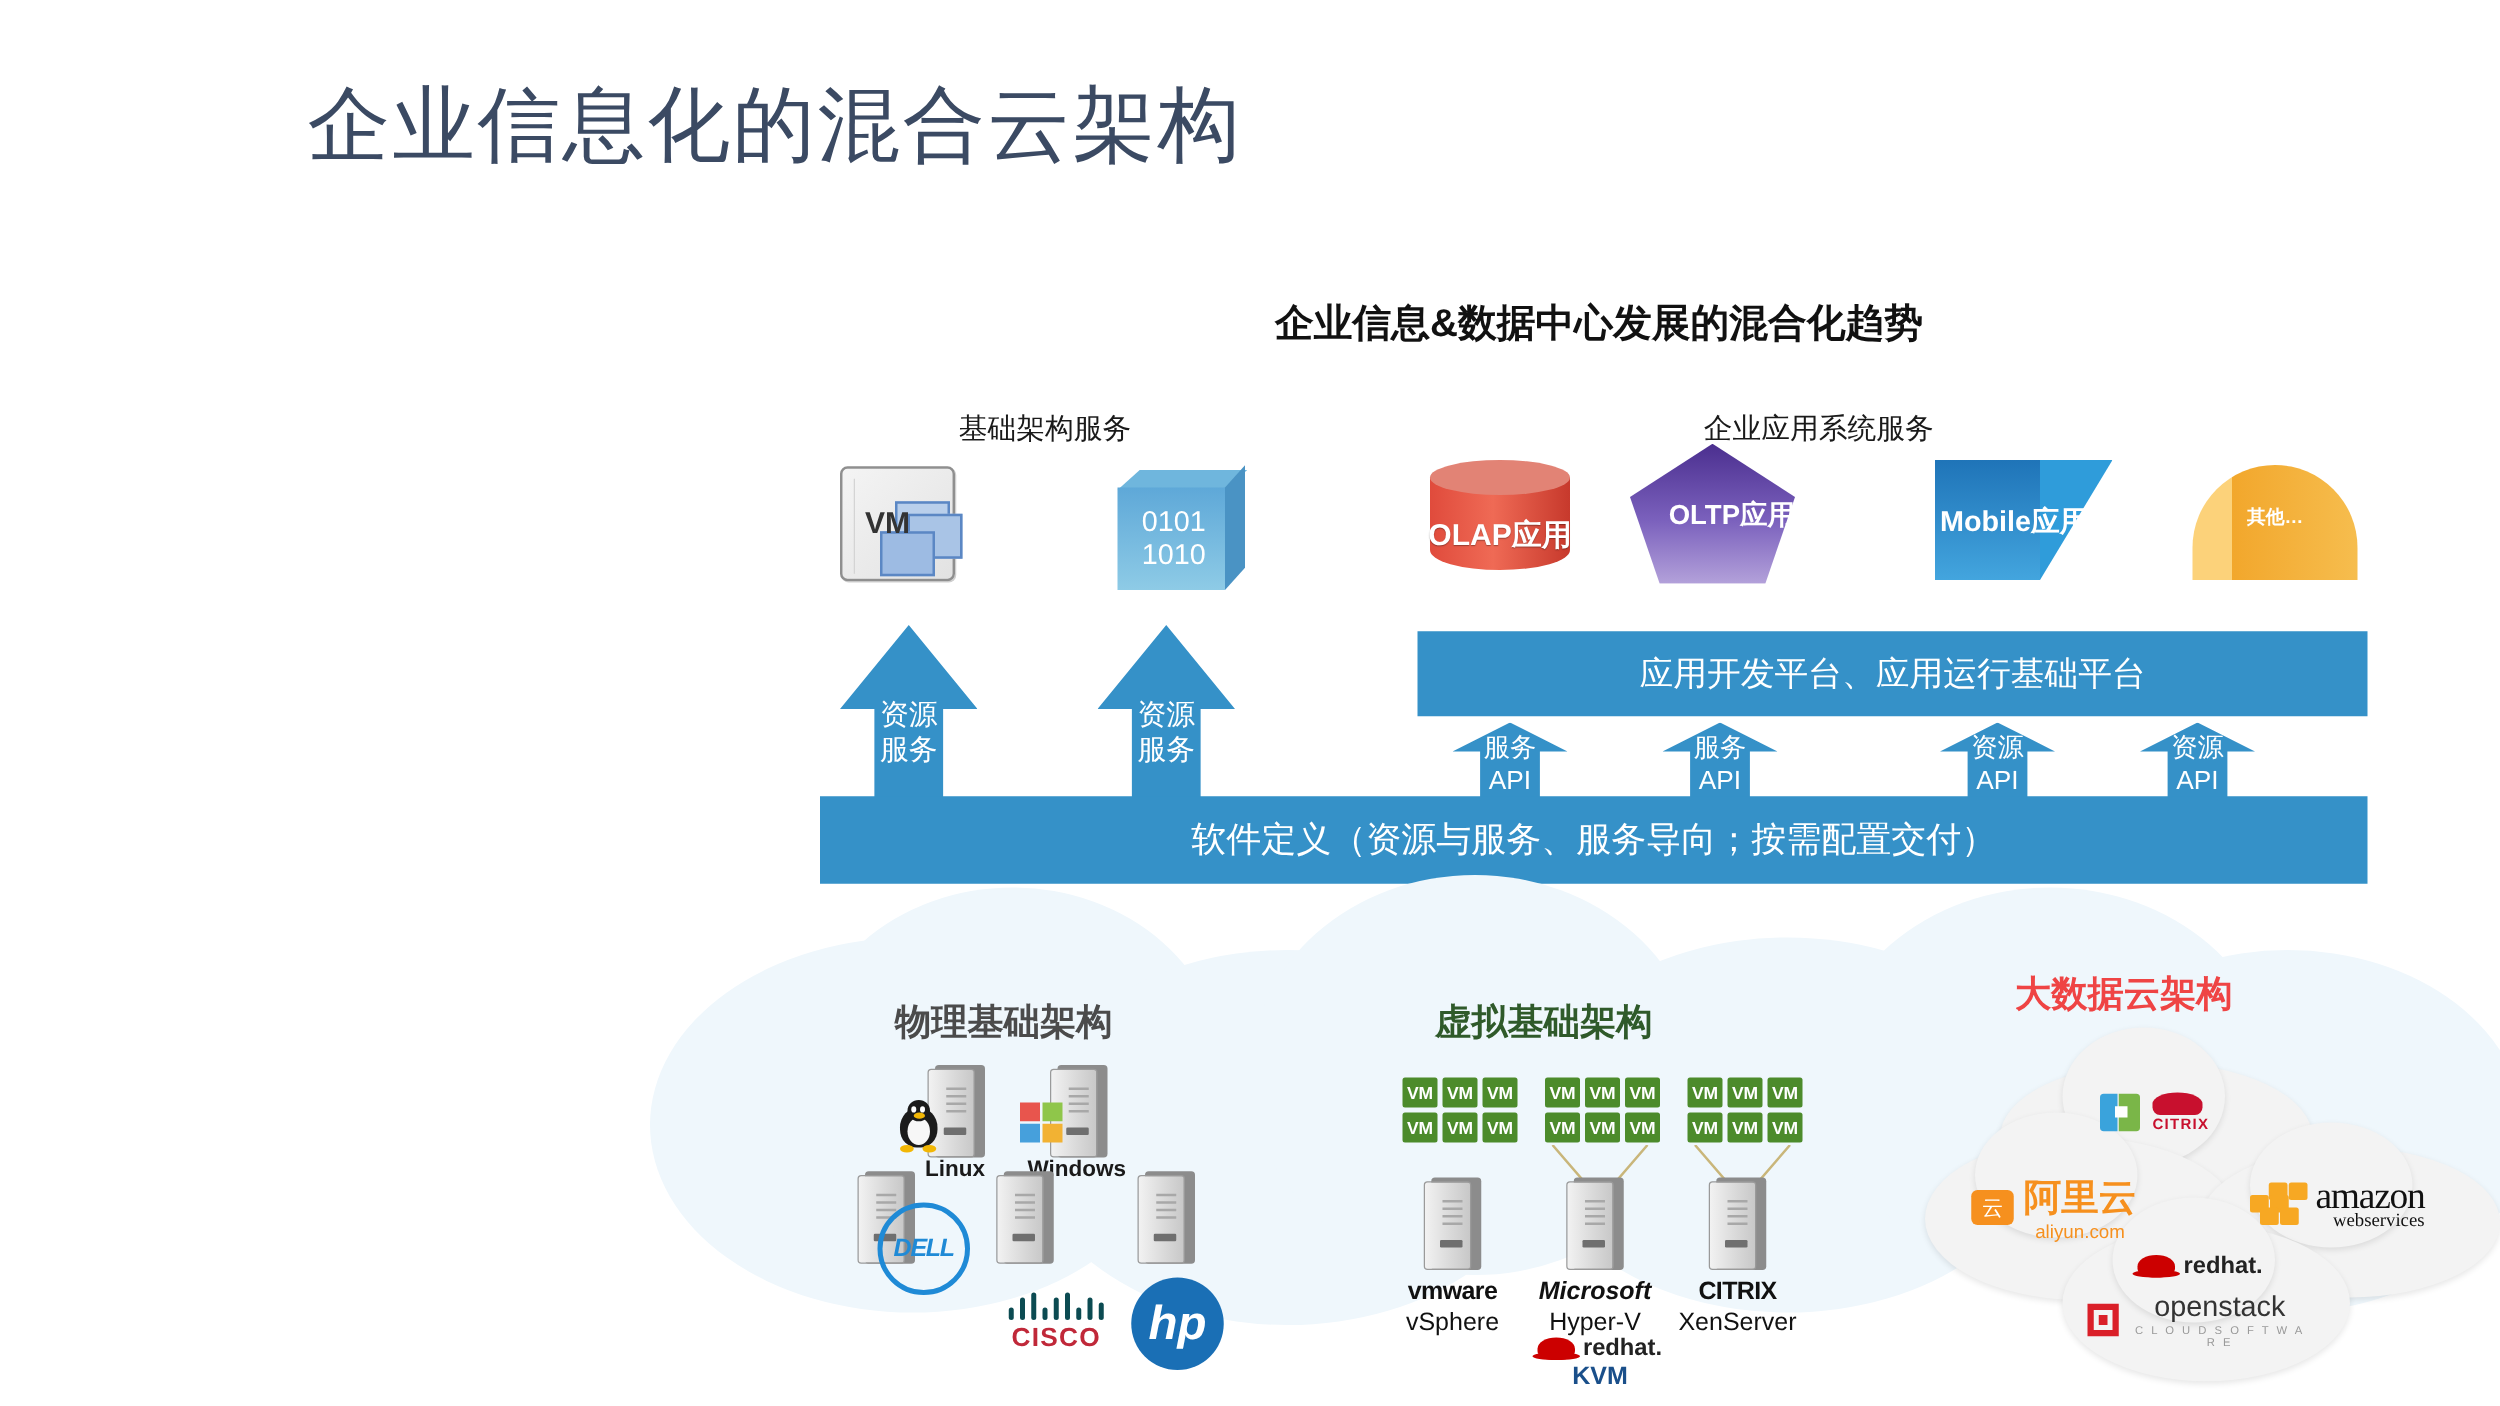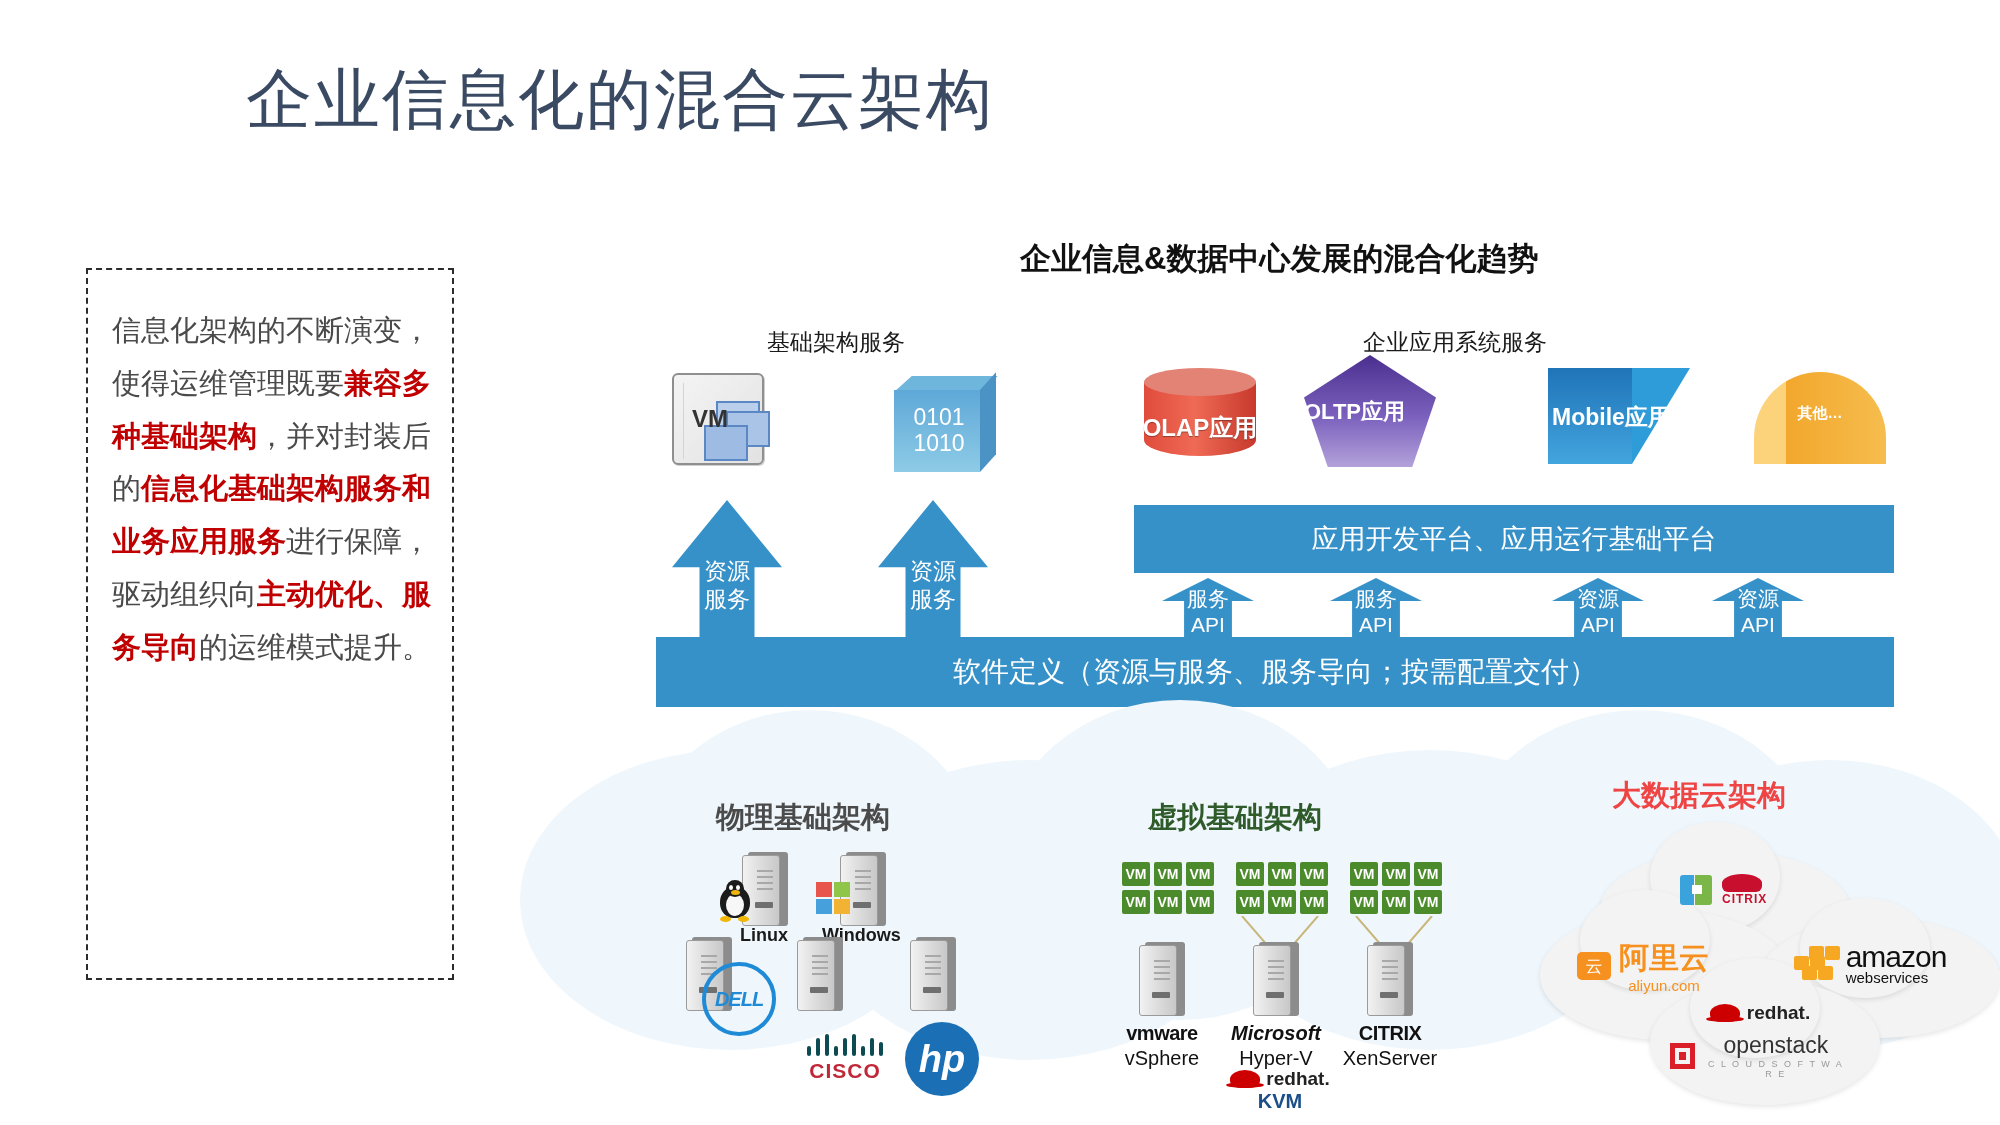--- a/index.html
+++ b/index.html
@@ -132,21 +132,21 @@
 
   .pent {
     position: absolute; left: 1304px; top: 355px; width: 132px; height: 112px;
   }
   .pent .shape {
     position: absolute; inset: 0;
     background: linear-gradient(180deg,#4b2f8f 0%,#7b61bd 55%,#b3a1da 100%);
     clip-path: polygon(50% 0%, 100% 38%, 82% 100%, 18% 100%, 0% 38%);
   }
   .pent .t {
-    position: absolute; left: 0; right: 0; top: 42px; text-align: left;
+    position: absolute; left: 0; right: 0; top: 42px; text-align: right;
     color: #fff; font-size: 22px; font-weight: 700;
   }
 
   .mob {
     position: absolute; left: 1548px; top: 368px; width: 142px; height: 96px;
   }
   .mob .sq {
     position: absolute; left: 0; top: 0; width: 84px; height: 96px;
     background: linear-gradient(180deg,#1f74b8 0%,#43a5de 100%);
   }
@@ -296,44 +296,41 @@
   .hw-flower { width: 44px; text-align: center; }
   .hw-flower .petal { width: 40px; height: 18px; background: #c8102e; border-radius: 50% 50% 6px 6px; transform: rotate(0deg); }
   .hw-name { font-size: 12px; color: #c8102e; font-weight: 700; letter-spacing: 1px; }
 
   .ali-logo { position: absolute; text-align: center; width: 190px; }
   .ali-row { display: flex; align-items: center; justify-content: center; gap: 8px; }
   .ali-mark { width: 34px; height: 28px; background: #f6901e; border-radius: 5px; color: #fff; font-size: 17px; display:flex; align-items:center; justify-content:center; }
   .ali-cn { font-size: 30px; color: #f6901e; font-weight: 700; }
   .ali-en { font-size: 15px; color: #f6901e; margin-top: -2px; }
 
-  .aws-logo { position: absolute; text-align: left; width: 200px; }
+  .aws-logo { position: absolute; text-align: right; width: 200px; font-family: Liberation Serif, serif; }
   .aws-row { display: flex; align-items: center; justify-content: center; gap: 6px; }
   .aws-cubes { width: 46px; height: 34px; position: relative; }
   .aws-cubes i { position: absolute; width: 15px; height: 14px; background: #f7a823; border-radius: 2px; display: block; }
   .aws-word { font-size: 30px; color: #111; letter-spacing: -1px; }
   .aws-sub { font-size: 15px; color: #111; margin-top: -5px; }
 
   .os-logo { position: absolute; text-align: center; width: 180px; }
   .os-row { display: flex; align-items: center; justify-content: center; gap: 7px; }
   .os-sq { width: 26px; height: 26px; border: 5px solid #da1f28; position: relative; }
   .os-sq::after { content:""; position:absolute; inset:4px; background:#da1f28; }
   .os-word { font-size: 23px; color: #333; }
   .os-sub { font-size: 9px; color: #999; letter-spacing: 2px; }
 </style>
 </head>
 <body>
 
 <div class="slide">
 
   <div class="page-title">企业信息化的混合云架构</div>
 
-  <div class="note-box">
-    <div class="note-text" id="note-text"><span>信息化架构的不断演变，使得运维管理既要</span><span class="hl">兼容多种基础架构</span><span>，并对封装后的</span><span class="hl">信息化基础架构服务和业务应用服务</span><span>进行保障，驱动组织向</span><span class="hl">主动优化、服务导向</span><span>的运维模式提升。</span></div>
-  </div>
 
   <div class="panel-header">企业信息&amp;数据中心发展的混合化趋势</div>
 
   <div class="col-caption cap-infra">基础架构服务</div>
   <div class="col-caption cap-apps">企业应用系统服务</div>
 
   <div class="vm-icon">
     <div class="sheet"></div>
     <div class="w1"></div>
     <div class="w2"></div>

